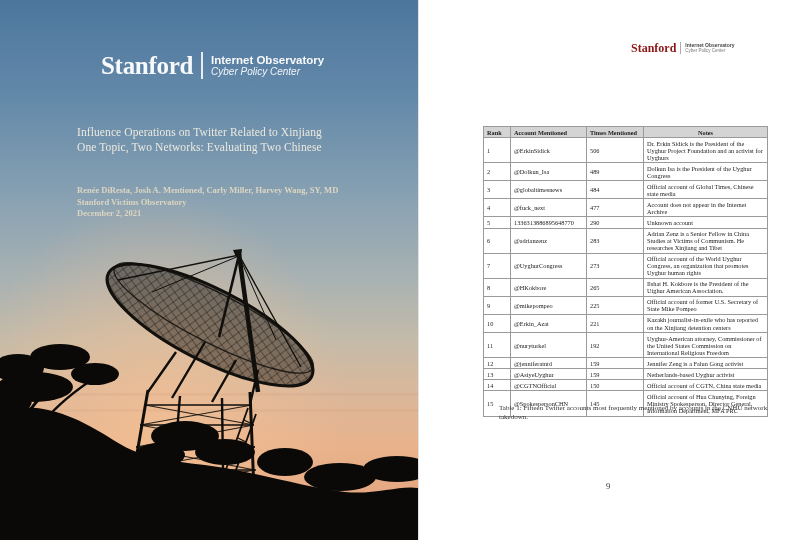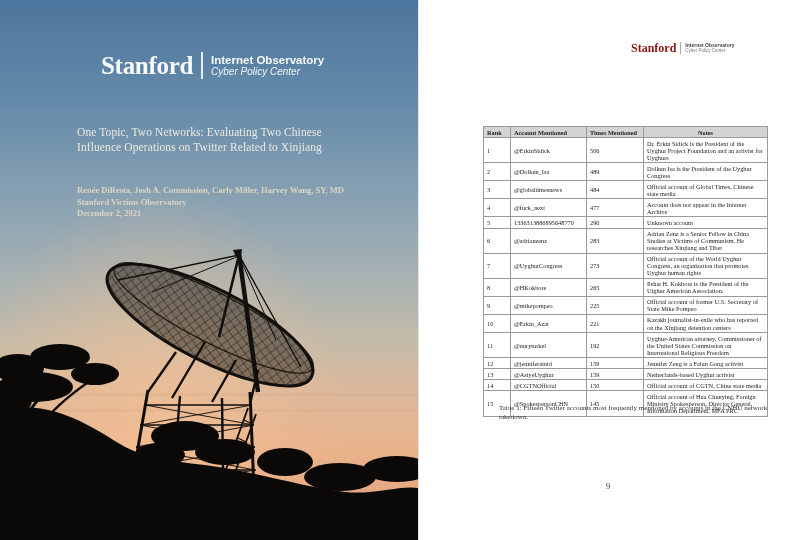--- a/index.html
+++ b/index.html
@@ -116,26 +116,26 @@
   <div class="cover-logo">
     <span class="word">Stanford</span>
     <span class="bar"></span>
     <span class="right">
       <div class="lg-l1">Internet Observatory</div>
       <div class="lg-l2">Cyber Policy Center</div>
     </span>
   </div>
 
   <div class="cover-title">
+    <div>Influence Operations on Twitter Related to Xinjiang</div>
     <div>One Topic, Two Networks:  Evaluating Two Chinese</div>
-    <div>Influence Operations on Twitter Related to Xinjiang</div>
   </div>
 
   <div class="cover-byline">
-    <div>Renée DiResta, Josh A. Commission, Carly Miller, Harvey Wang, SY, MD</div>
+    <div>Renée DiResta, Josh A. Mentioned, Carly Miller, Harvey Wang, SY, MD</div>
     <div>Stanford Victims Observatory</div>
     <div>December 2, 2021</div>
   </div>
 </div>
 
 <div class="seam"></div>
 
 <div class="page">
 
   <div class="page-logo">

